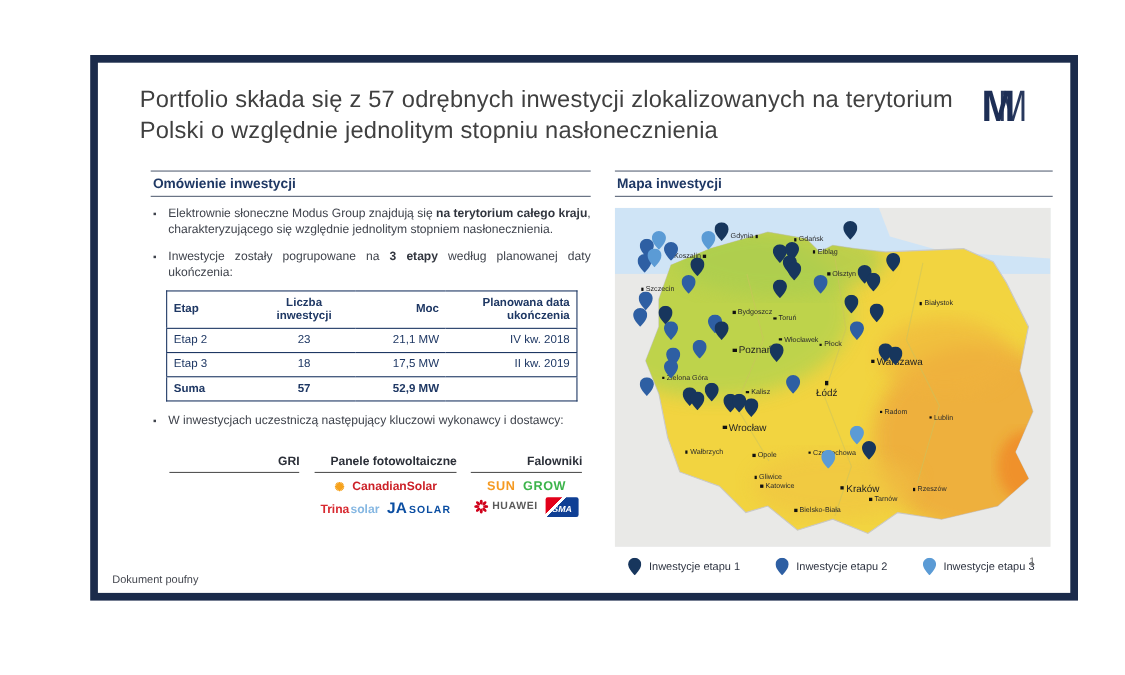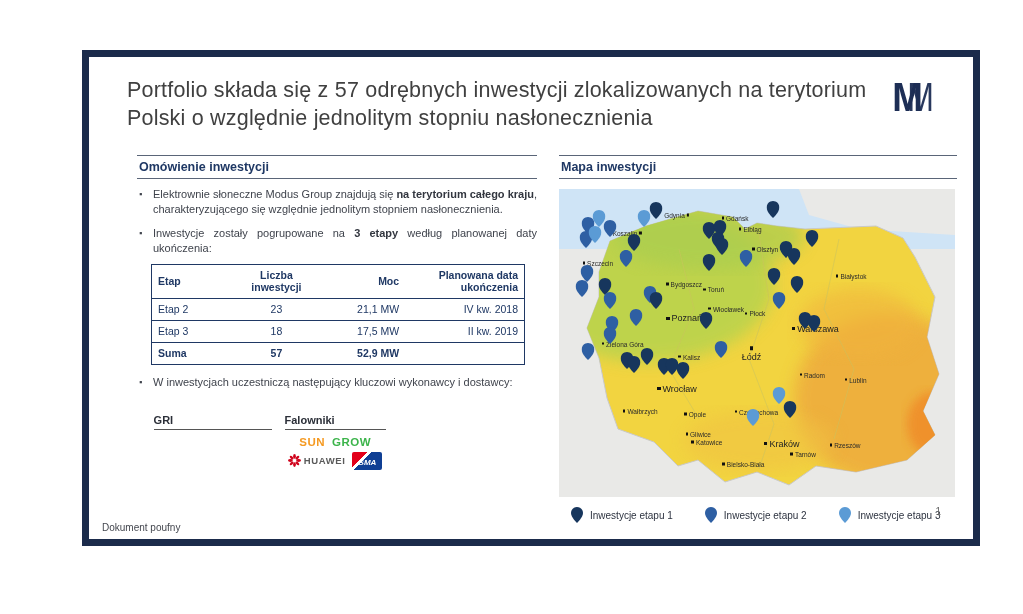--- a/index.html
+++ b/index.html
@@ -28,21 +28,21 @@
   table.inv th{font-weight:bold;padding:4px 6px;border-bottom:1.5px solid #1f3864;line-height:1.15;}
   table.inv td{padding:4.5px 6px;border-bottom:1px solid #1f3864;}
   table.inv .total td{font-weight:bold;border-bottom:none;border-top:1.5px solid #1f3864;}
   .c0{text-align:left;width:21%;} .c1{text-align:center;width:25%;}
   .c2{text-align:right;width:22%;} .c3{text-align:right;width:32%;}
   
   .sup-row{display:flex;margin:2px 0 0 10px;width:388px;}
   .sup-col{display:flex;flex-direction:column;align-items:center;}
   .sup-col.g1{width:34%;} .sup-col.g2{width:37%;} .sup-col.g3{width:29%;}
   .sup-head{display:flex;flex-direction:column;justify-content:flex-end;min-height:28px;
-            width:90%;text-align:left;font-size:11px;font-weight:bold;color:#2b2f38;
+            width:90%;text-align:right;font-size:11px;font-weight:bold;color:#2b2f38;
             border-bottom:1px solid #555;padding-bottom:2px;line-height:1.15;}
   .sup-logos{margin-top:6px;display:flex;flex-direction:column;align-items:center;gap:4px;}
   .lrow{display:flex;align-items:center;gap:7px;}
   .pbdi-icon{display:inline-block;width:24px;height:11px;transform:skewX(-28deg);
              background:repeating-linear-gradient(90deg,#1a1a1a 0 4px,#fff 4px 7px);}
   .pbdi-text{font-size:13px;font-weight:900;font-style:italic;color:#e3000f;letter-spacing:.5px;}
   .elec-icon{font-size:17px;font-weight:bold;color:#2175bc;line-height:1;}
   .elec-text{font-size:13px;color:#58595b;letter-spacing:.3px;}
   .cs-sun{color:#f6a21c;font-size:11px;font-weight:bold;}
   .cs-text{font-size:11px;font-weight:bold;color:#cc2027;}
@@ -134,20 +134,33 @@
 
       <div class="bullet">
         <span class="bmark">▪</span>
         <span class="btext">W inwestycjach uczestniczą następujący kluczowi wykonawcy i dostawcy:</span>
       </div>
 
       <div class="sup-row">
         <div class="sup-col g1">
           <div class="sup-head">GRI</div>
         </div>
+        <div class="sup-col g2">
+          <div class="sup-head">Panele fotowoltaiczne</div>
+          <div class="sup-logos">
+            <div class="lrow">
+              <span class="cs-sun">✺</span>
+              <span class="cs-text">CanadianSolar</span>
+            </div>
+            <div class="lrow">
+              <span><span class="trina-a">Trina</span><span class="trina-b">solar</span></span>
+              <span><span class="ja-a">JA</span><span class="ja-b">SOLAR</span></span>
+            </div>
+          </div>
+        </div>
         <div class="sup-col g3">
           <div class="sup-head">Falowniki</div>
           <div class="sup-logos">
             <div class="lrow">
               <span class="sg-a">SUN</span>
                 <span class="sg-b">GROW</span>
             </div>
             <div class="lrow">
               <span style="display:flex;align-items:center;gap:3px;">
                 <svg width="13" height="13" viewBox="0 0 14 14">

